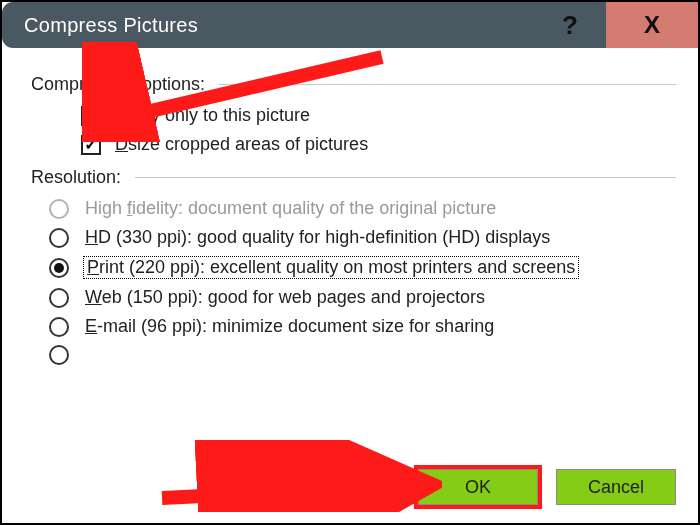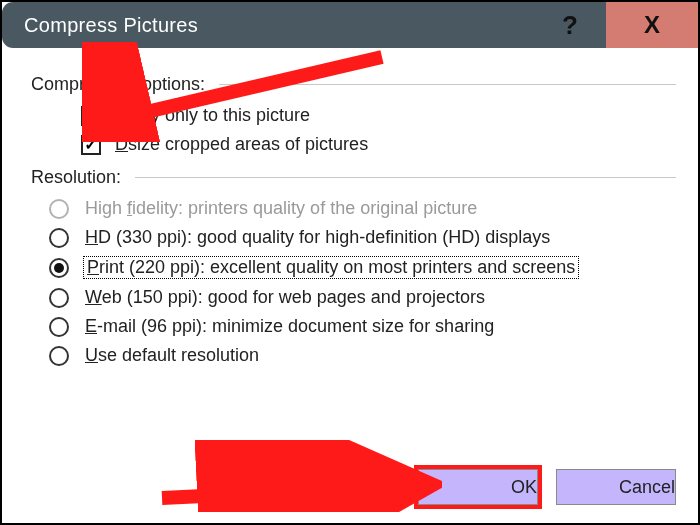--- a/index.html
+++ b/index.html
@@ -136,25 +136,25 @@
   .footer {
     position: absolute;
     bottom: 18px;
     right: 22px;
     display: flex;
     gap: 18px;
   }
   .btn {
     width: 120px;
     height: 36px;
-    background: #c4b5fd;
+    background: #84cc16;
     border: 1px solid #8a8a8a;
     display: flex;
     align-items: center;
-    justify-content: flex-end;
+    justify-content: center;
     font-size: 18px;
     color: #222;
   }
   .ok-highlight {
     outline: 4px solid #ff1a1a;
     outline-offset: 0;
   }
   
   .arrow {
     position: absolute;
@@ -199,21 +199,21 @@
 
   <div class="section-row" style="">
     <span class="section-label">Resolution:</span>
     <div class="section-rule"></div>
   </div>
 
   <div class="res-group">
 
     <div class="radio-row disabled">
       <div class="radio disabled"></div>
-      <span class="radio-label"><span>High </span><span class="u">f</span><span>idelity: printers quality of the original picture</span></span>
+      <span class="radio-label"><span>High </span><span class="u">f</span><span>idelity: document quality of the original picture</span></span>
     </div>
 
     <div class="radio-row">
       <div class="radio"></div>
       <span class="radio-label"><span></span><span class="u">H</span><span>D (330 ppi): good quality for high-definition (HD) displays</span></span>
     </div>
 
     <div class="radio-row">
       <div class="radio">
           <div class="dot"></div>
@@ -226,21 +226,20 @@
       <span class="radio-label"><span></span><span class="u">W</span><span>eb (150 ppi): good for web pages and projectors</span></span>
     </div>
 
     <div class="radio-row">
       <div class="radio"></div>
       <span class="radio-label"><span></span><span class="u">E</span><span>-mail (96 ppi): minimize document size for sharing</span></span>
     </div>
 
     <div class="radio-row">
       <div class="radio"></div>
-      <span class="radio-label"><span></span><span class="u">U</span><span>se default resolution</span></span>
     </div>
 
   </div>
 
 </div>
 
 <div class="footer">
   <div class="btn ok-highlight">
     <span>OK</span>
   </div>

